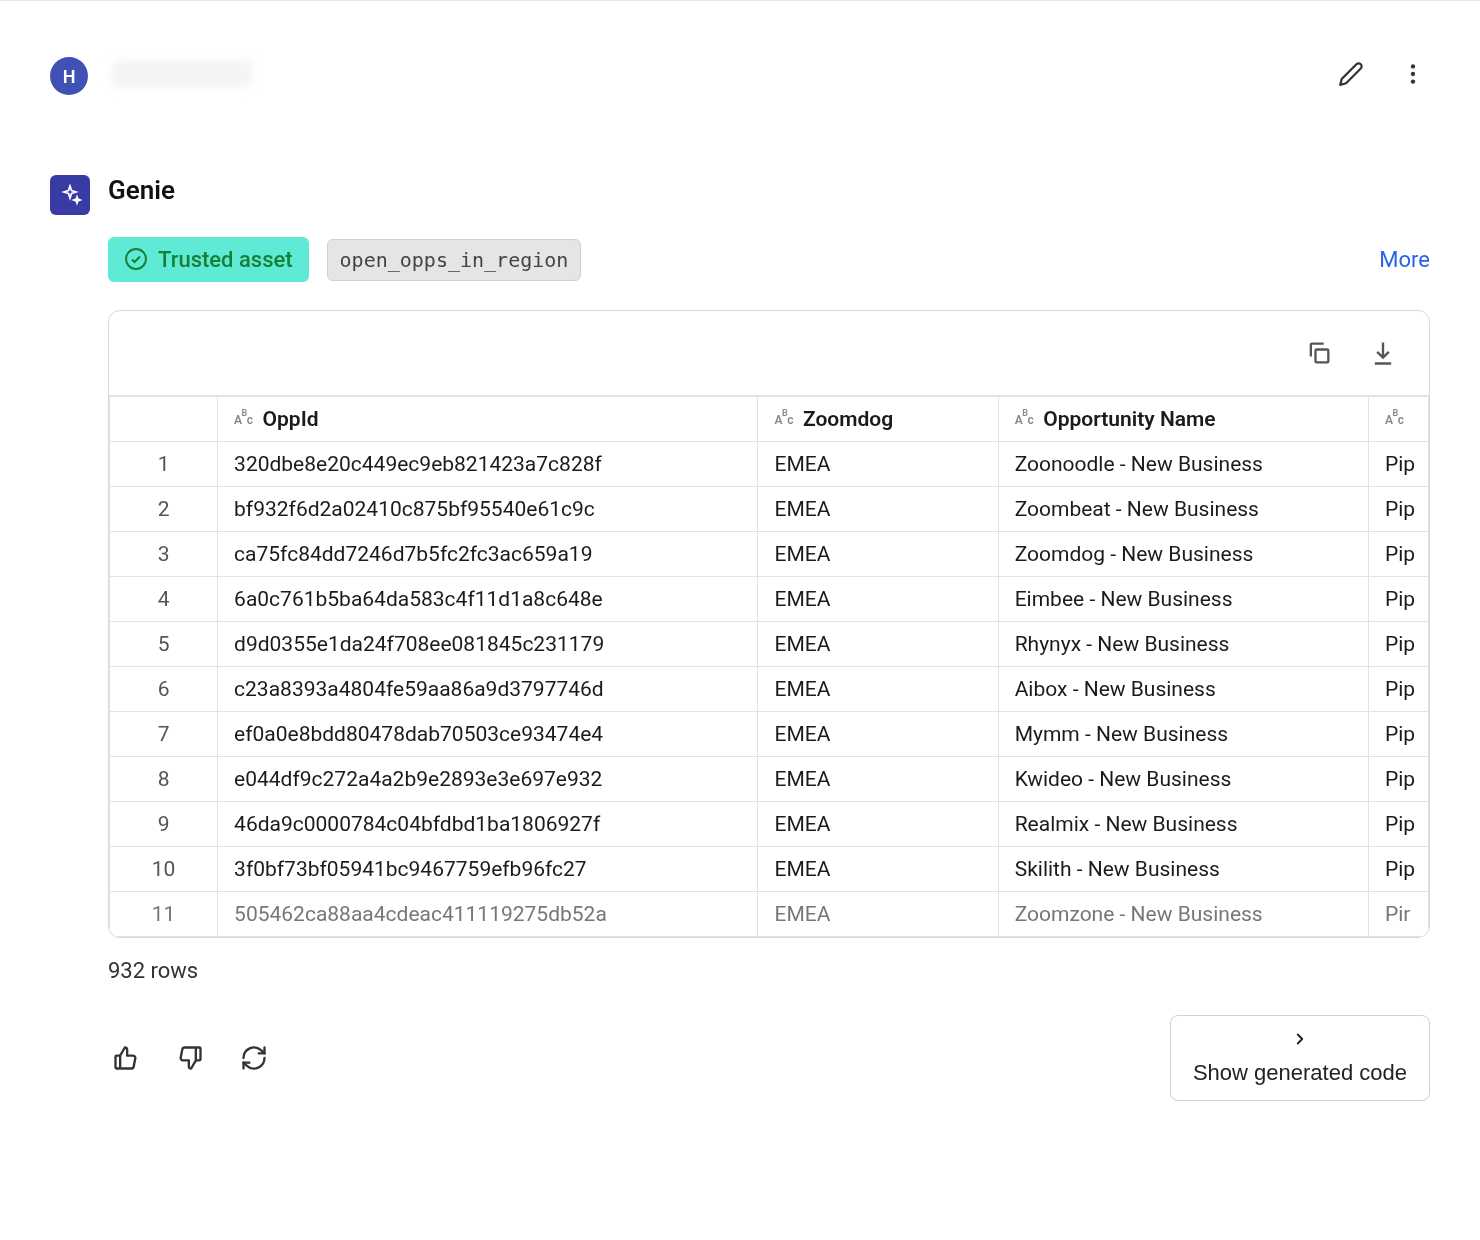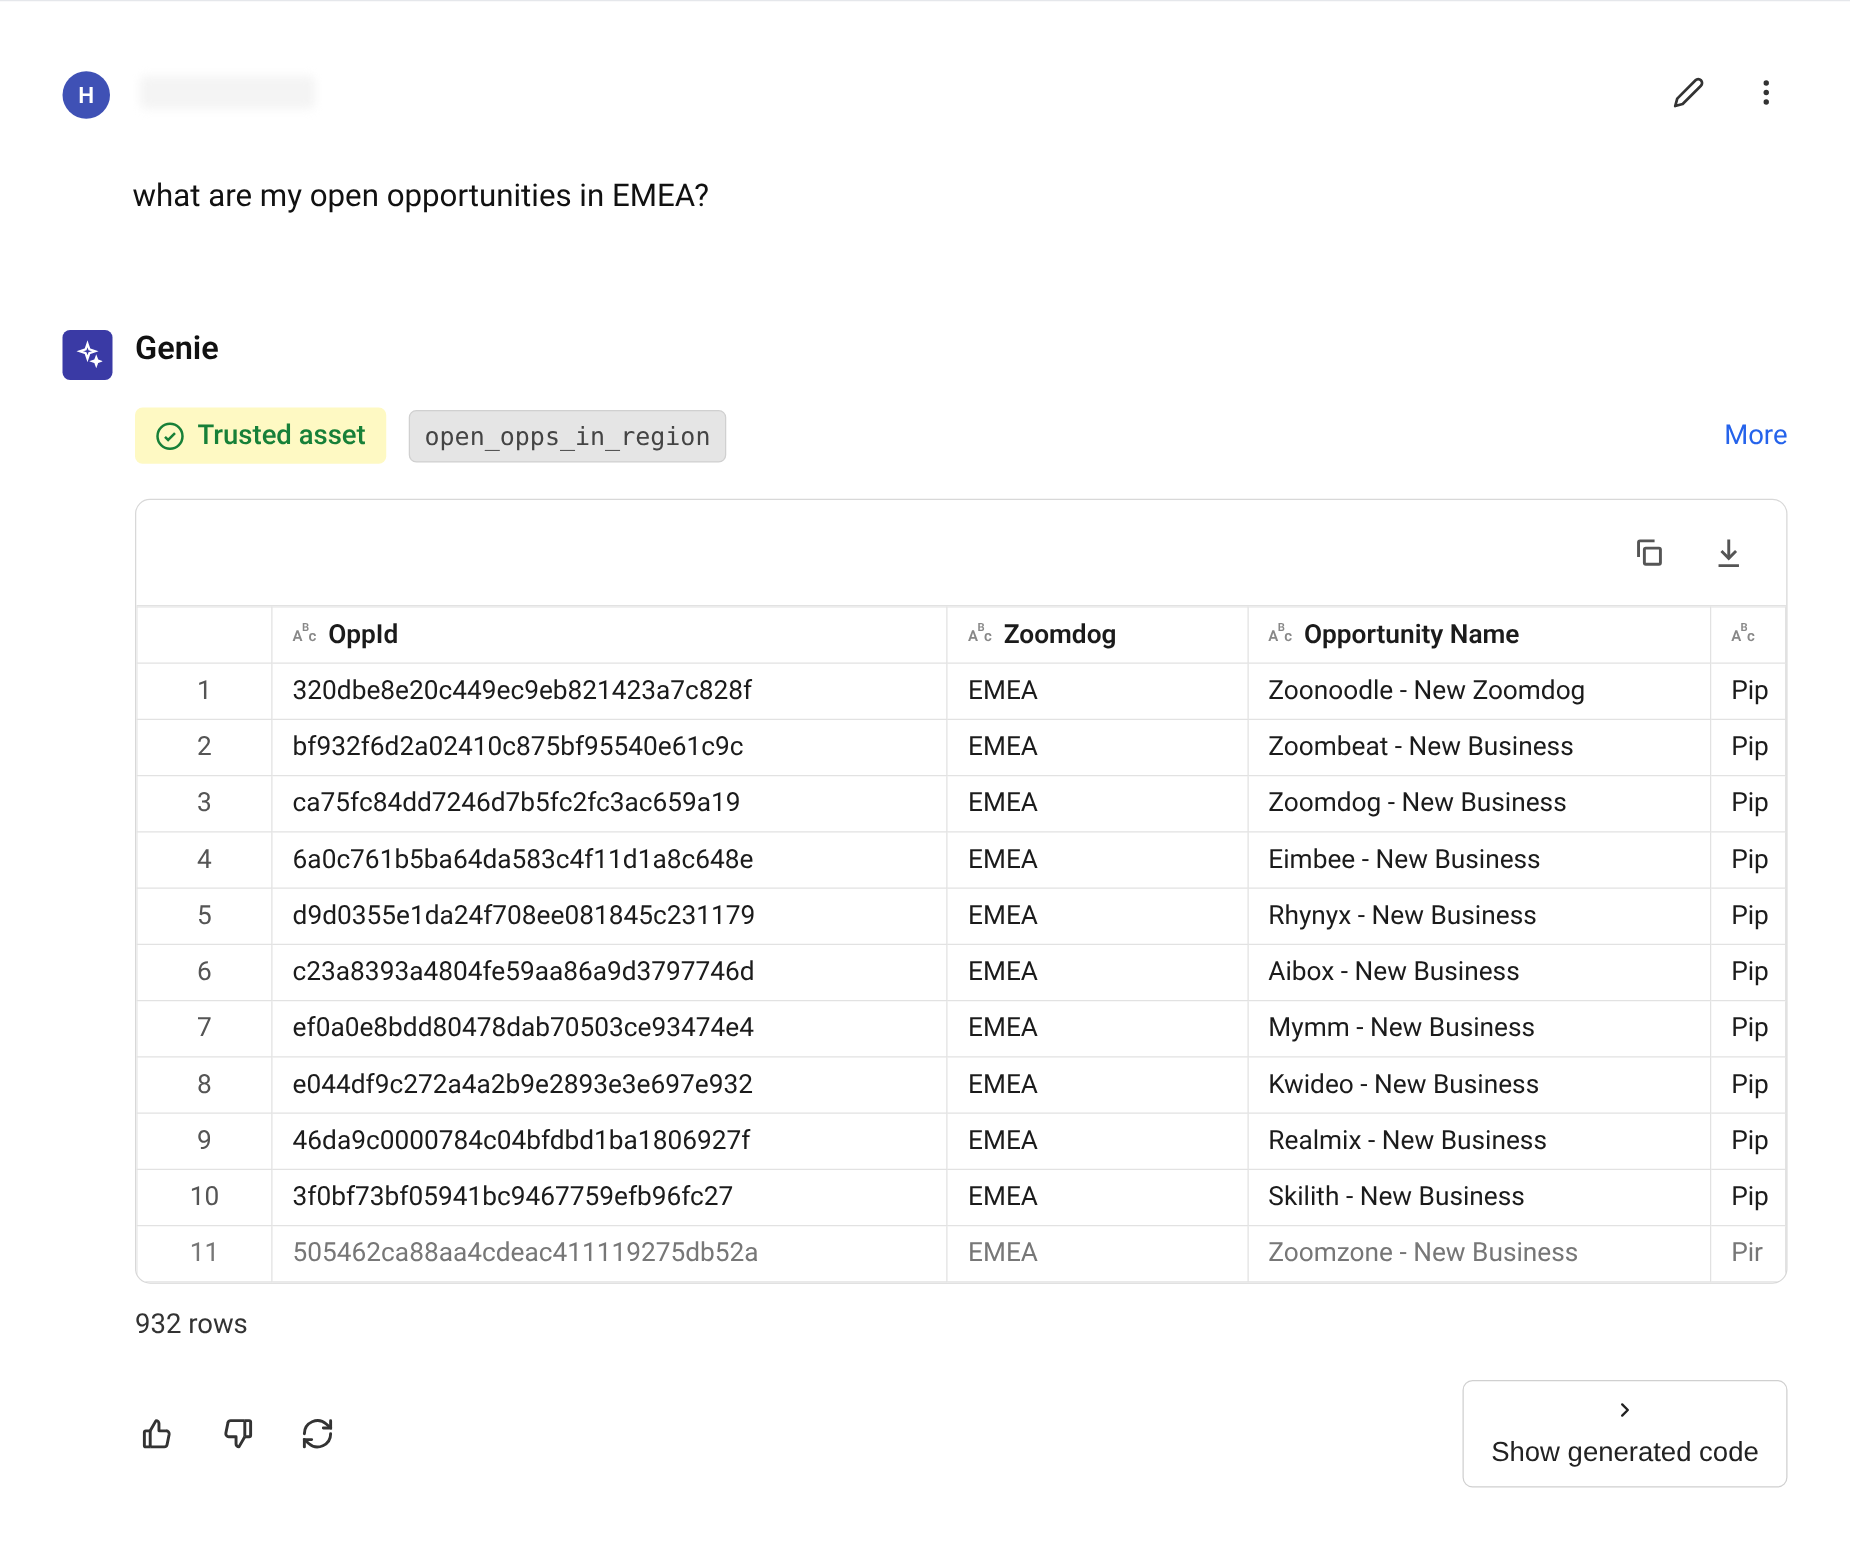--- a/index.html
+++ b/index.html
@@ -11,21 +11,21 @@
 .user-header { display: flex; align-items: center; justify-content: space-between; }
 .user-name-blur { width: 140px; height: 26px; background: #f4f4f4; filter: blur(4px); border-radius: 4px; margin-left: 6px; }
 .header-actions { display: flex; gap: 28px; align-items: center; color: #333; }
 .icon-btn { background: none; border: none; cursor: pointer; color: #333; padding: 4px; line-height: 0; }
 .user-body { flex: 1; }
 .user-question { font-size: 25px; color: #111; margin-top: 52px; margin-bottom: 12px; }
 .genie-row { display: flex; gap: 18px; align-items: flex-start; padding-top: 80px; }
 .genie-body { flex: 1; min-width: 0; }
 .genie-title { font-size: 26px; font-weight: 600; color: #111; }
 .trust-bar { display: flex; align-items: center; gap: 18px; margin-top: 32px; flex-wrap: wrap; }
-.trust-badge { background: #fef9c3; border-radius: 6px; padding: 10px 16px; display: flex; align-items: center; gap: 10px; color: #178038; font-size: 22px; font-weight: 500; }
+.trust-badge { background: #5eead4; border-radius: 6px; padding: 10px 16px; display: flex; align-items: flex-start; gap: 10px; color: #178038; font-size: 22px; font-weight: 500; }
 .trust-badge svg { color: #178038; }
 .trust-text { color: #666; font-size: 22px; }
 .func-chip { border: 1px solid #d0d0d0; border-radius: 6px; padding: 8px 12px; font-family: "SFMono-Regular", Consolas, monospace; font-size: 20px; color: #444; background: #e5e5e5; }
 .more-link { margin-left: auto; color: #2563eb; font-size: 22px; cursor: pointer; }
 .result-panel { border: 1px solid #d8d8d8; border-radius: 12px; margin-top: 28px; overflow: hidden; }
 .panel-toolbar { display: flex; justify-content: flex-end; gap: 28px; padding: 24px 28px; }
 .panel-toolbar .icon-btn { color: #555; }
 .table-wrap { overflow: hidden; border-top: 1px solid #e2e2e2; }
 table { border-collapse: collapse; width: 100%; table-layout: fixed; }
 th, td { border: 1px solid #e2e2e2; padding: 10px 16px; font-size: 21px; text-align: left; white-space: nowrap; overflow: hidden; }
@@ -65,21 +65,20 @@
           </button>
           <button class="icon-btn">
             <svg width="26" height="26" viewBox="0 0 24 24" fill="currentColor">
                 <circle cx="12" cy="5" r="2"></circle>
                 <circle cx="12" cy="12" r="2"></circle>
                 <circle cx="12" cy="19" r="2"></circle>
               </svg>
           </button>
         </div>
       </div>
-      <div class="user-question">what are my open opportunities in EMEA?</div>
     </div>
   </div>
 
   <div class="genie-row">
     <div class="avatar-square">
       <svg width="24" height="24" viewBox="0 0 24 24" fill="none" stroke="#fff" stroke-width="1.8">
           <path d="M12 3l1.5 4.5L18 9l-4.5 1.5L12 15l-1.5-4.5L6 9l4.5-1.5L12 3z"></path>
           <path d="M19 14l.8 2.2L22 17l-2.2.8L19 20l-.8-2.2L16 17l2.2-.8L19 14z"></path>
         </svg>
     </div>
@@ -142,21 +141,21 @@
                       <span class="type-icon">A<sup>B</sup>c</span>
                     </div>
                   </th>
               </tr>
             </thead>
             <tbody id="tbody">
                 <tr>
                   <td class="col-idx">1</td>
                   <td>320dbe8e20c449ec9eb821423a7c828f</td>
                   <td>EMEA</td>
-                  <td>Zoonoodle - New Zoomdog</td>
+                  <td>Zoonoodle - New Business</td>
                   <td>Pip</td>
                 </tr>
                 <tr>
                   <td class="col-idx">2</td>
                   <td>bf932f6d2a02410c875bf95540e61c9c</td>
                   <td>EMEA</td>
                   <td>Zoombeat - New Business</td>
                   <td>Pip</td>
                 </tr>
                 <tr>

